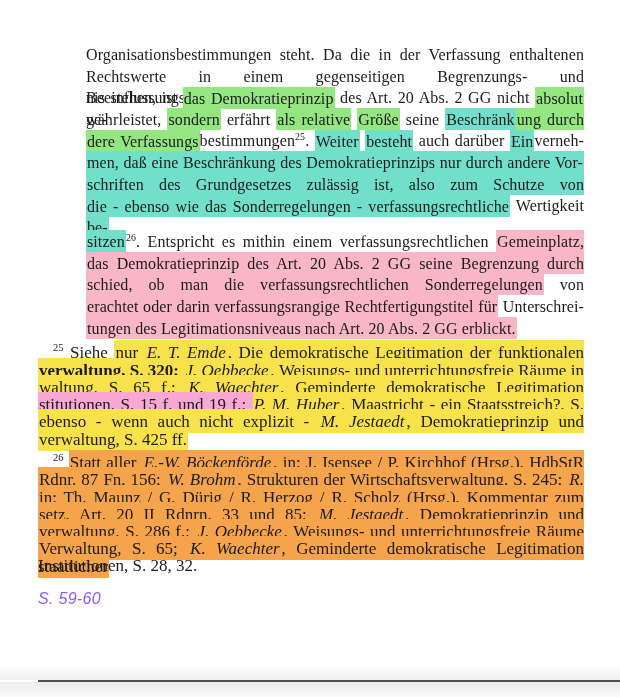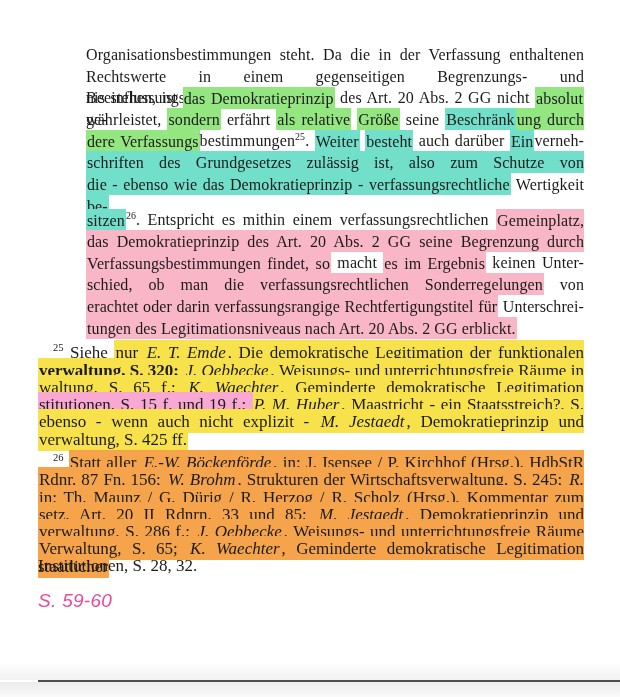--- a/index.html
+++ b/index.html
@@ -36,23 +36,23 @@
   #para1 { margin-bottom:14px; }
   #para2 { margin-bottom:5px; }
   #fn25  { margin-bottom:6px; }
   .hl { padding:2.5px 1px; }
   .it { font-style:italic; }
   sup { font-size:0.62em; vertical-align:super; line-height:0; }
   .footer-ref {
     margin-top:15px;
     font-family:"Liberation Sans", sans-serif;
     font-style:italic;
-    font-size:19px;
+    font-size:16px;
     letter-spacing:0.3px;
-    color:#ec4899;
+    color:#8b5cf6;
   }
   .divider-shadow {
     position:absolute; left:0; right:0; top:662px; height:18px;
     background:linear-gradient(180deg, rgba(0,0,0,0) 0%, rgba(0,0,0,0.055) 100%);
   }
   .divider {
     position:absolute; left:38px; right:0; top:680px; height:1.5px;
     background:#4f4f4f;
   }
   .bottom-strip {
@@ -63,27 +63,27 @@
 </head>
 <body>
 
 <div class="page">
   <div id="para1" class="para body-para">
       <div class="line j"><span>Organisationsbestimmungen steht. Da die in der Verfassung enthaltenen</span></div>
       <div class="line j"><span>Rechtswerte in einem gegenseitigen Begrenzungs- und Beeinflussungsverhält-</span></div>
       <div class="line j"><span>nis stehen, ist </span><span class="hl" style="background: rgb(148, 230, 129);">das Demokratieprinzip</span><span> des Art. 20 Abs. 2 GG nicht </span><span class="hl" style="background: rgb(148, 230, 129);">absolut</span><span> ge-</span></div>
       <div class="line j"><span>währleistet, </span><span class="hl" style="background: rgb(148, 230, 129);">sondern</span><span> erfährt </span><span class="hl" style="background: rgb(148, 230, 129);">als relative</span><span> </span><span class="hl" style="background: rgb(148, 230, 129);">Größe</span><span> seine </span><span class="hl" style="background: rgb(114, 223, 202);">Beschränk</span><span class="hl" style="background: rgb(148, 230, 129);">ung durch an-</span></div>
       <div class="line j"><span class="hl" style="background: rgb(148, 230, 129);">dere Verfassungs</span><span>bestimmungen</span><sup>25</sup><span>. </span><span class="hl" style="background: rgb(114, 223, 202);">Weiter</span><span> </span><span class="hl" style="background: rgb(114, 223, 202);">besteht</span><span> auch darüber </span><span class="hl" style="background: rgb(114, 223, 202);">Ein</span><span>verneh-</span></div>
+      <div class="line j"><span class="hl" style="background: rgb(114, 223, 202);">men, daß eine Beschränkung des Demokratieprinzips nur durch andere Vor-</span></div>
       <div class="line j"><span class="hl" style="background: rgb(114, 223, 202);">schriften des Grundgesetzes zulässig ist, also zum Schutze von Rechtsgütern,</span></div>
-      <div class="line j"><span class="hl" style="background: rgb(114, 223, 202);">die - ebenso wie das Demokratieprinzip - verfassungsrechtliche</span><span> Wertigkeit </span><span class="hl" style="background: rgb(114, 223, 202);">be-</span></div>
+      <div class="line j"><span class="hl" style="background: rgb(114, 223, 202);">die - ebenso wie das Sonderregelungen - verfassungsrechtliche</span><span> Wertigkeit </span><span class="hl" style="background: rgb(114, 223, 202);">be-</span></div>
     </div>
   <div id="para2" class="para body-para">
       <div class="line j"><span class="hl" style="background: rgb(114, 223, 202);">sitzen</span><sup>26</sup><span>. Entspricht es mithin einem verfassungsrechtlichen </span><span class="hl" style="background: rgb(248, 182, 198);">Gemeinplatz, daß</span></div>
       <div class="line j"><span class="hl" style="background: rgb(248, 182, 198);">das Demokratieprinzip des Art. 20 Abs. 2 GG seine Begrenzung durch andere</span></div>
-      <div class="line j"><span class="hl" style="background: rgb(248, 182, 198);">Verfassungsbestimmungen findet, so</span><span> macht </span><span class="hl" style="background: rgb(248, 182, 198);">es im Ergebnis</span><span> keinen Unter-</span></div>
       <div class="line j"><span class="hl" style="background: rgb(248, 182, 198);">schied, ob man die verfassungsrechtlichen Sonderregelungen</span><span> von vornherein</span></div>
       <div class="line j"><span class="hl" style="background: rgb(248, 182, 198);">erachtet oder darin verfassungsrangige Rechtfertigungstitel für</span><span> Unterschrei-</span></div>
       <div class="line"><span class="hl" style="background: rgb(248, 182, 198);">tungen des Legitimationsniveaus nach Art. 20 Abs. 2 GG erblickt.</span></div>
     </div>
   <div id="fn25" class="para fn">
       <div class="line j"><sup>25</sup><span> Siehe </span><span class="hl" style="background: rgb(248, 226, 76);">nur </span><span class="it hl" style="background: rgb(248, 226, 76);">E. T. Emde</span><span class="hl" style="background: rgb(248, 226, 76);">, Die demokratische Legitimation der funktionalen Selbst-</span></div>
       <div class="line j"><span class="hl" style="background: rgb(248, 226, 76); font-weight: bold;">verwaltung, S. 320; </span><span class="it hl" style="background: rgb(248, 226, 76);">J. Oebbecke</span><span class="hl" style="background: rgb(248, 226, 76);">, Weisungs- und unterrichtungsfreie Räume in der Ver-</span></div>
       <div class="line j"><span class="hl" style="background: rgb(248, 226, 76);">waltung, S. 65 f.; </span><span class="it hl" style="background: rgb(248, 226, 76);">K. Waechter</span><span class="hl" style="background: rgb(248, 226, 76);">, Geminderte demokratische Legitimation staatlicher In-</span></div>
       <div class="line j"><span class="hl" style="background: #f9a8d4;">stitutionen, S. 15 f. und 19 f.; </span><span class="it hl" style="background: rgb(248, 226, 76);">P. M. Huber</span><span class="hl" style="background: rgb(248, 226, 76);">, Maastricht - ein Staatsstreich?, S. 24;</span></div>
       <div class="line j"><span class="hl" style="background: rgb(248, 226, 76);">ebenso - wenn auch nicht explizit - </span><span class="it hl" style="background: rgb(248, 226, 76);">M. Jestaedt</span><span class="hl" style="background: rgb(248, 226, 76);">, Demokratieprinzip und Kondominial-</span></div>

